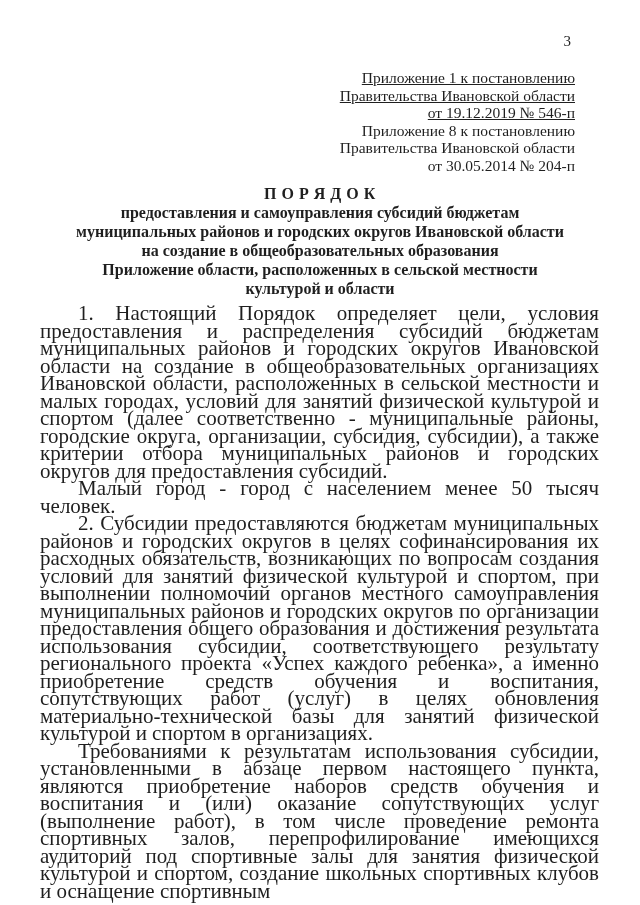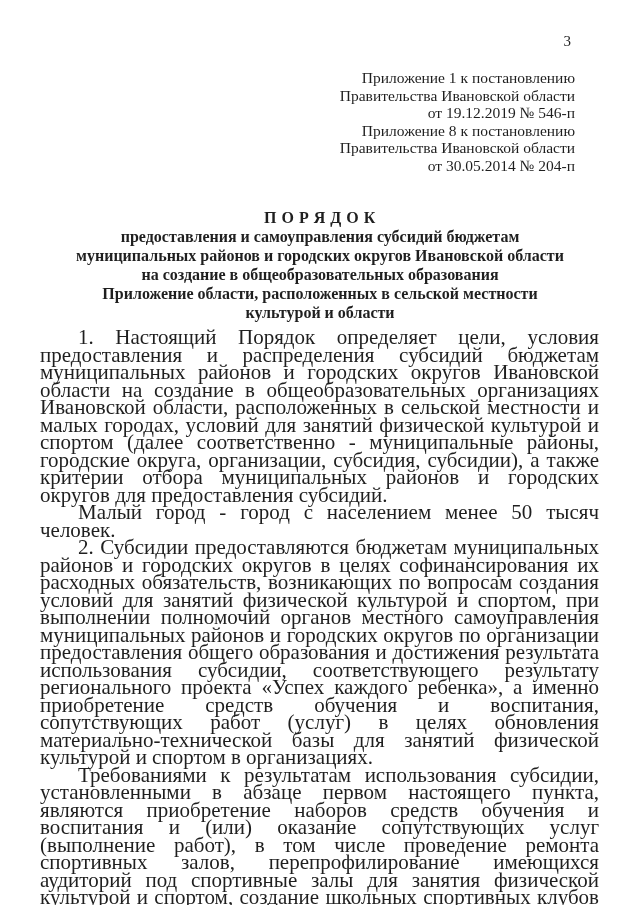--- a/index.html
+++ b/index.html
@@ -27,25 +27,25 @@
     text-align: right;
     font-size: 15px;
     line-height: 16px;
   }
   .appendix {
     text-align: right;
     padding-right: 65px;
     font-size: 15.5px;
     line-height: 17.5px;
   }
-  .appendix.first { margin-top: 20px; }
+  .appendix.first { margin-top: 20px; text-decoration: underline; }
   .appendix.second { margin-top: 0; }
   .appendix div { white-space: nowrap; }
   .title-block {
-    margin-top: 34px;
+    margin-top: 10px;
     padding: 0 40px;
     text-align: center;
     font-weight: bold;
     font-size: 16px;
     line-height: 19px;
   }
   .title-block .heading {
     letter-spacing: 0.5px;
   }
   .doc-body {

